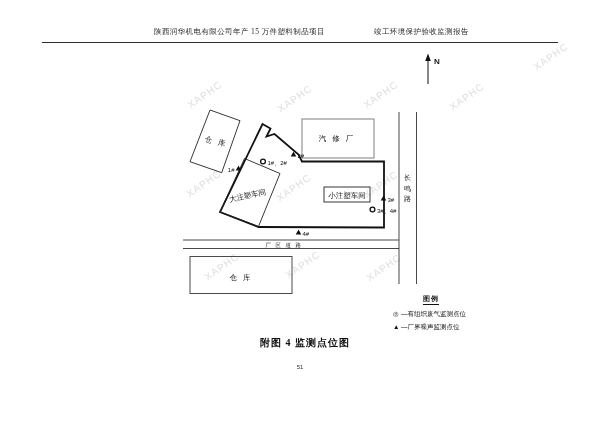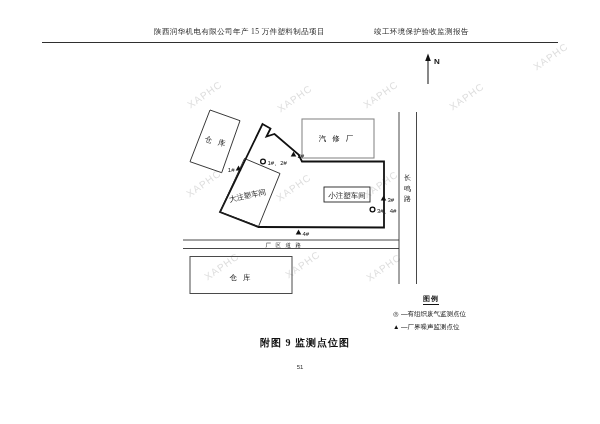--- a/index.html
+++ b/index.html
@@ -109,16 +109,16 @@
   <div class="legend">
     <span class="legend-title">图例</span>
     <div class="legend-row">
       <span class="legend-sym">◎</span><span>—有组织废气监测点位</span>
     </div>
     <div class="legend-row">
       <span class="legend-sym">▲</span><span>—厂界噪声监测点位</span>
     </div>
   </div>
 
-  <div class="caption">附图 9 监测点位图</div>
+  <div class="caption">附图 4 监测点位图</div>
   <div class="pageno">51</div>
 
 </div>
 
 </body></html>

